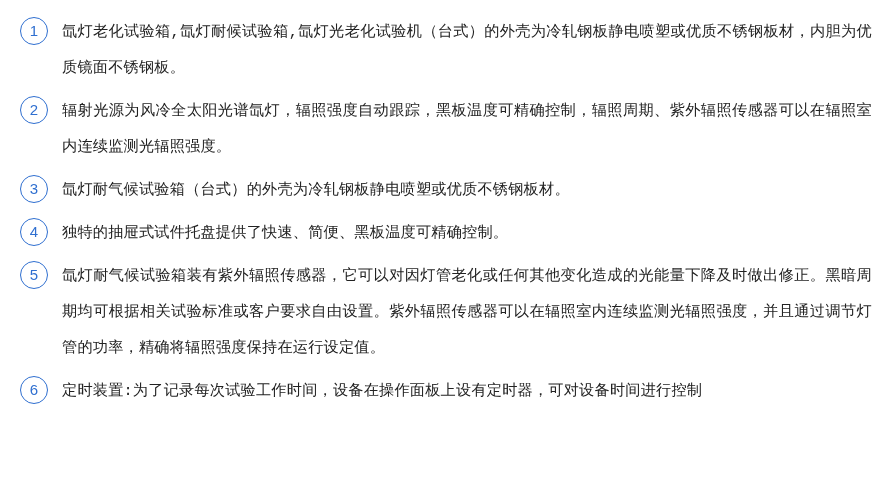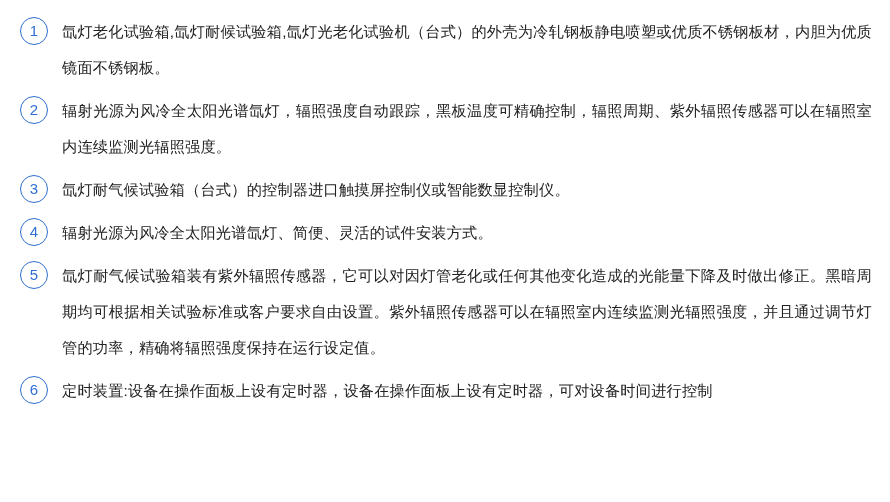--- a/index.html
+++ b/index.html
@@ -42,51 +42,51 @@
     background: #ffffff;
     user-select: none;
   }
   .text {
     flex: 1 1 auto;
     font-size: 15.2px;
     line-height: 36px;
     color: #222222;
     letter-spacing: 0.2px;
     text-align: justify;
-    font-family: Liberation Sans, sans-serif;
+    font-family: Liberation Mono, monospace;
   }
 </style>
 </head>
 <body>
 
 <div class="doc">
 
   <div class="item">
     <div class="marker">1</div>
     <div class="text">氙灯老化试验箱,氙灯耐候试验箱,氙灯光老化试验机（台式）的外壳为冷轧钢板静电喷塑或优质不锈钢板材，内胆为优质镜面不锈钢板。</div>
   </div>
 
   <div class="item">
     <div class="marker">2</div>
     <div class="text">辐射光源为风冷全太阳光谱氙灯，辐照强度自动跟踪，黑板温度可精确控制，辐照周期、紫外辐照传感器可以在辐照室内连续监测光辐照强度。</div>
   </div>
 
   <div class="item">
     <div class="marker">3</div>
-    <div class="text">氙灯耐气候试验箱（台式）的控制器进口触摸屏控制仪或智能数显控制仪。</div>
+    <div class="text">氙灯耐气候试验箱（台式）的外壳为冷轧钢板静电喷塑或优质不锈钢板材。</div>
   </div>
 
   <div class="item">
     <div class="marker">4</div>
-    <div class="text">辐射光源为风冷全太阳光谱氙灯、简便、灵活的试件安装方式。</div>
+    <div class="text">独特的抽屉式试件托盘提供了快速、简便、黑板温度可精确控制。</div>
   </div>
 
   <div class="item">
     <div class="marker">5</div>
     <div class="text">氙灯耐气候试验箱装有紫外辐照传感器，它可以对因灯管老化或任何其他变化造成的光能量下降及时做出修正。黑暗周期均可根据相关试验标准或客户要求自由设置。紫外辐照传感器可以在辐照室内连续监测光辐照强度，并且通过调节灯管的功率，精确将辐照强度保持在运行设定值。</div>
   </div>
 
   <div class="item">
     <div class="marker">6</div>
-    <div class="text">定时装置:设备在操作面板上设有定时器，设备在操作面板上设有定时器，可对设备时间进行控制</div>
+    <div class="text">定时装置:为了记录每次试验工作时间，设备在操作面板上设有定时器，可对设备时间进行控制</div>
   </div>
 
 </div>
 
 </body></html>

